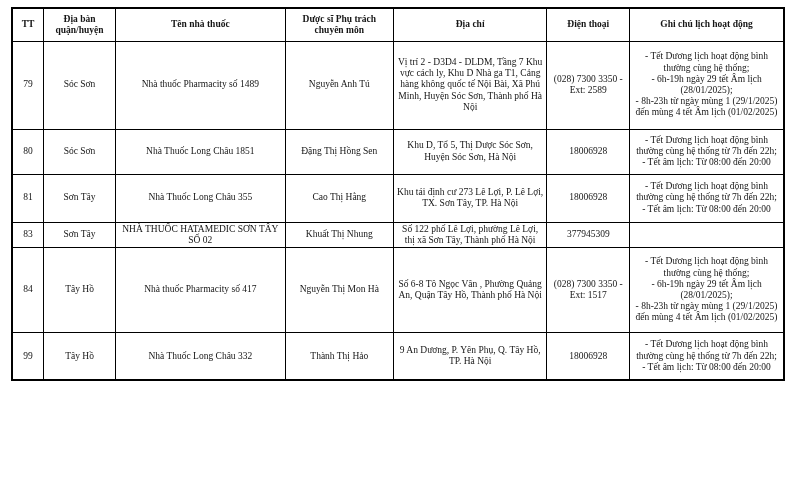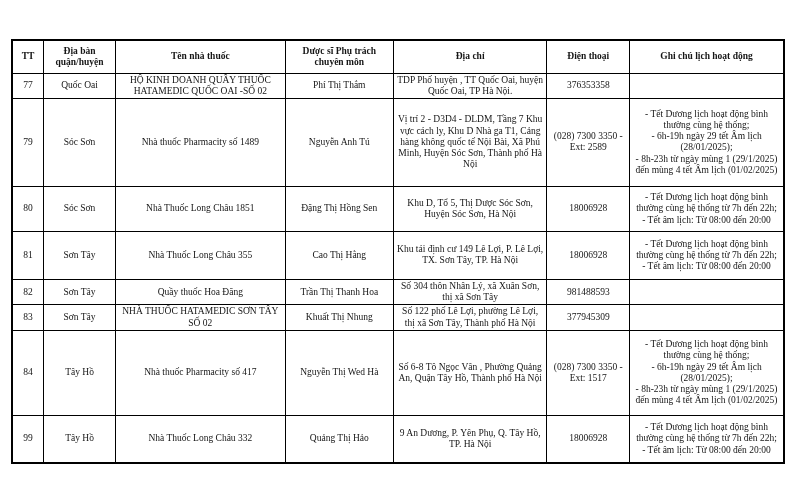--- a/index.html
+++ b/index.html
@@ -9,21 +9,20 @@
     width: 790px;
     height: 489px;
     font-family: "Liberation Serif", "DejaVu Serif", serif;
     color: #151515;
   }
   .table-wrap {
     position: absolute;
     left: 11px;
     top: 7px;
     width: 774px;
-    margin-top: 32px;
   }
   table.pharmacy {
     border-collapse: collapse;
     table-layout: fixed;
     width: 100%;
     border: 2px solid #000;
   }
   table.pharmacy th,
   table.pharmacy td {
     border: 1px solid #000;
@@ -64,29 +63,20 @@
         <th>TT</th>
         <th>Địa bàn quận/huyện</th>
         <th>Tên nhà thuốc</th>
         <th>Dược sĩ Phụ trách chuyên môn</th>
         <th>Địa chỉ</th>
         <th>Điện thoại</th>
         <th>Ghi chú lịch hoạt động</th>
       </tr>
     </thead>
     <tbody>
-      <tr style="height:22px">
-        <td>77</td>
-        <td>Quốc Oai</td>
-        <td>HỘ KINH DOANH QUẦY THUỐC HATAMEDIC QUỐC OAI -SỐ 02</td>
-        <td>Phí Thị Thắm</td>
-        <td>TDP Phố huyện , TT Quốc Oai, huyện Quốc Oai, TP Hà Nội.</td>
-        <td>376353358</td>
-        <td class="note"></td>
-      </tr>
       <tr style="height:88px">
         <td>79</td>
         <td>Sóc Sơn</td>
         <td>Nhà thuốc Pharmacity số 1489</td>
         <td>Nguyễn Anh Tú</td>
         <td>Vị trí 2 - D3D4 - DLDM, Tầng 7 Khu vực cách ly, Khu D Nhà ga T1, Cảng hàng không quốc tế Nội Bài, Xã Phú Minh, Huyện Sóc Sơn, Thành phố Hà Nội</td>
         <td>(028) 7300 3350 - Ext: 2589</td>
         <td class="note">- Tết Dương lịch hoạt động bình thường cùng hệ thống;
 - 6h-19h ngày 29 tết Âm lịch (28/01/2025);
 - 8h-23h từ ngày mùng 1 (29/1/2025) đến mùng 4 tết Âm lịch (01/02/2025)</td>
@@ -99,59 +89,50 @@
         <td>Khu D, Tổ 5, Thị Dược Sóc Sơn, Huyện Sóc Sơn, Hà Nội</td>
         <td>18006928</td>
         <td class="note">- Tết Dương lịch hoạt động bình thường cùng hệ thống từ 7h đến 22h;
 - Tết âm lịch: Từ 08:00 đến 20:00</td>
       </tr>
       <tr style="height:48px">
         <td>81</td>
         <td>Sơn Tây</td>
         <td>Nhà Thuốc Long Châu 355</td>
         <td>Cao Thị Hằng</td>
-        <td>Khu tái định cư 149 Lê Lợi, P. Lê Lợi, TX. Sơn Tây, TP. Hà Nội</td>
+        <td>Khu tái định cư 273 Lê Lợi, P. Lê Lợi, TX. Sơn Tây, TP. Hà Nội</td>
         <td>18006928</td>
         <td class="note">- Tết Dương lịch hoạt động bình thường cùng hệ thống từ 7h đến 22h;
 - Tết âm lịch: Từ 08:00 đến 20:00</td>
-      </tr>
-      <tr style="height:24px">
-        <td>82</td>
-        <td>Sơn Tây</td>
-        <td>Quầy thuốc Hoa Đăng</td>
-        <td>Trần Thị Thanh Hoa</td>
-        <td>Số 304 thôn Nhân Lý, xã Xuân Sơn, thị xã Sơn Tây</td>
-        <td>981488593</td>
-        <td class="note"></td>
       </tr>
       <tr style="height:23px">
         <td>83</td>
         <td>Sơn Tây</td>
         <td>NHÀ THUỐC HATAMEDIC SƠN TÂY SỐ 02</td>
         <td>Khuất Thị Nhung</td>
         <td>Số 122 phố Lê Lợi, phường Lê Lợi, thị xã Sơn Tây, Thành phố Hà Nội</td>
         <td>377945309</td>
         <td class="note"></td>
       </tr>
       <tr style="height:85px">
         <td>84</td>
         <td>Tây Hồ</td>
         <td>Nhà thuốc Pharmacity số 417</td>
-        <td>Nguyễn Thị Wed Hà</td>
+        <td>Nguyễn Thị Mon Hà</td>
         <td>Số 6-8 Tô Ngọc Vân , Phường Quảng An, Quận Tây Hồ, Thành phố Hà Nội</td>
         <td>(028) 7300 3350 - Ext: 1517</td>
         <td class="note">- Tết Dương lịch hoạt động bình thường cùng hệ thống;
 - 6h-19h ngày 29 tết Âm lịch (28/01/2025);
 - 8h-23h từ ngày mùng 1 (29/1/2025) đến mùng 4 tết Âm lịch (01/02/2025)</td>
       </tr>
       <tr style="height:48px">
         <td>99</td>
         <td>Tây Hồ</td>
         <td>Nhà Thuốc Long Châu 332</td>
-        <td>Quảng Thị Hảo</td>
+        <td>Thành Thị Hảo</td>
         <td>9 An Dương, P. Yên Phụ, Q. Tây Hồ, TP. Hà Nội</td>
         <td>18006928</td>
         <td class="note">- Tết Dương lịch hoạt động bình thường cùng hệ thống từ 7h đến 22h;
 - Tết âm lịch: Từ 08:00 đến 20:00</td>
       </tr>
     </tbody>
   </table>
 </div>
 
 </body></html>

